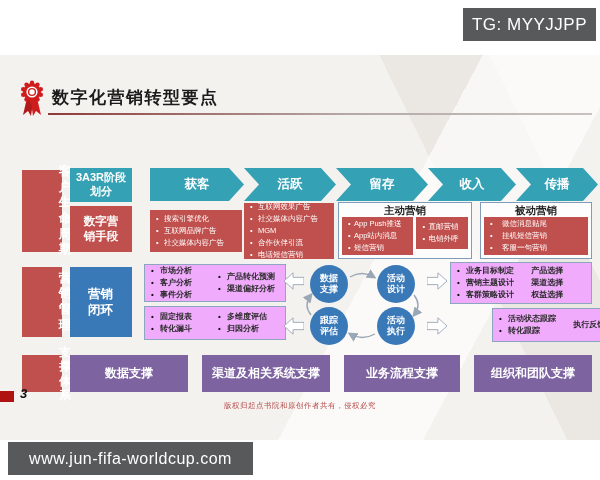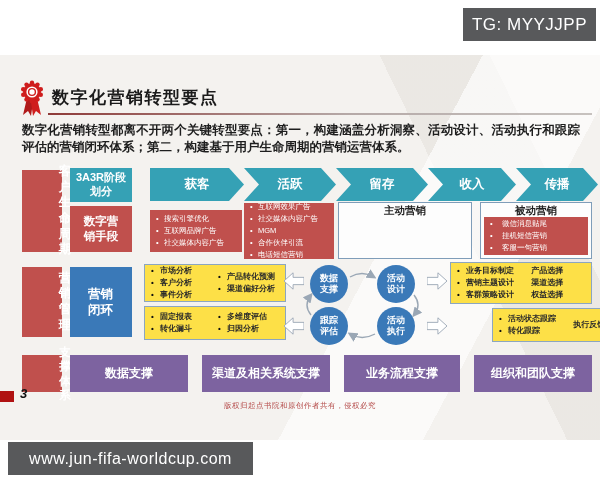--- a/index.html
+++ b/index.html
@@ -66,21 +66,21 @@
   }
   .red-list li::before{content:"•";position:absolute;left:4px;}
   .frame{
     position:absolute;background:#fdfdfd;border:1px solid #7f9db9;
   }
   .frame .frame-title{
     text-align:center;font-size:10.5px;font-weight:bold;color:#222;line-height:14px;
   }
   .frame .frame-body{display:flex;gap:3px;padding:0 3px 3px 3px;}
   .wbox{
-    position:absolute;background:#fde047;border:1px solid #8ca6c0;
+    position:absolute;background:#f0abfc;border:1px solid #8ca6c0;
     display:flex;align-items:center;padding:3px 4px;gap:2px;
   }
   .wbox li{
     position:relative;padding-left:11px;font-size:8px;font-weight:bold;color:#2a2a2a;
     line-height:1.5;white-space:nowrap;
   }
   .wbox li::before{content:"•";position:absolute;left:2px;color:#111;}
   .wbox ul.plain li{padding-left:2px;}
   .wbox ul.plain li::before{content:"";}
   .wbox .col{flex:1;}
@@ -131,21 +131,20 @@
         <circle cx="2.2" cy="14.8" r="2.2"></circle>
         <circle cx="2.2" cy="9.2" r="2.2"></circle>
       <circle cx="5.5" cy="4.6" r="2.2"></circle>
     </g>
     <circle cx="11" cy="12" r="5.6" fill="#ffffff"></circle>
     <circle cx="11" cy="12" r="3.4" fill="none" stroke="#cf1d1d" stroke-width="1.4"></circle>
   </svg>
   <div class="page-title">数字化营销转型要点</div>
   <div class="title-underline"></div>
 
-  <div class="intro">数字化营销转型都离不开两个关键转型要点：第一，构建涵盖分析洞察、活动设计、活动执行和跟踪评估的营销闭环体系；第二，构建基于用户生命周期的营销运营体系。</div>
 
   <div class="red-label" style="left:22px;top:170px;width:40px;height:82px;font-size:12.5px;">
     <span class="wrap2">客户生命周期</span>
   </div>
 
   <div class="teal-box" style="left:70px;top:168px;width:62px;height:34px;font-size:11px;line-height:1.25;">
     <span style="width:4.6em;">3A3R阶段划分</span>
   </div>
 
   <div class="chev first" style="left:150px;width:94px;">
@@ -181,20 +180,35 @@
       <li>互联网效果广告</li>
       <li>社交媒体内容广告</li>
       <li>MGM</li>
       <li>合作伙伴引流</li>
       <li>电话短信营销</li>
     </ul>
   </div>
 
   <div class="frame" style="left:338px;top:202px;width:134px;height:57px;">
     <div class="frame-title">主动营销</div>
+    <div class="frame-body">
+      <div class="red-list" style="position:static;width:72px;height:38px;">
+        <ul>
+          <li style="padding-left:10px;">App Push推送</li>
+          <li style="padding-left:10px;">App站内消息</li>
+          <li style="padding-left:10px;">短信营销</li>
+        </ul>
+      </div>
+      <div class="red-list" style="position:static;width:52px;height:32px;">
+        <ul>
+          <li style="padding-left:10px;">直邮营销</li>
+          <li style="padding-left:10px;">电销外呼</li>
+        </ul>
+      </div>
+    </div>
   </div>
 
   <div class="frame" style="left:480px;top:202px;width:112px;height:57px;">
     <div class="frame-title">被动营销</div>
     <div class="frame-body">
       <div class="red-list" style="position:static;width:100%;height:38px;">
         <ul style="text-align:left;">
           <li style="padding-left:16px;">微信消息贴尾</li>
           <li style="padding-left:16px;">挂机短信营销</li>
           <li style="padding-left:16px;">客服一句营销</li>

